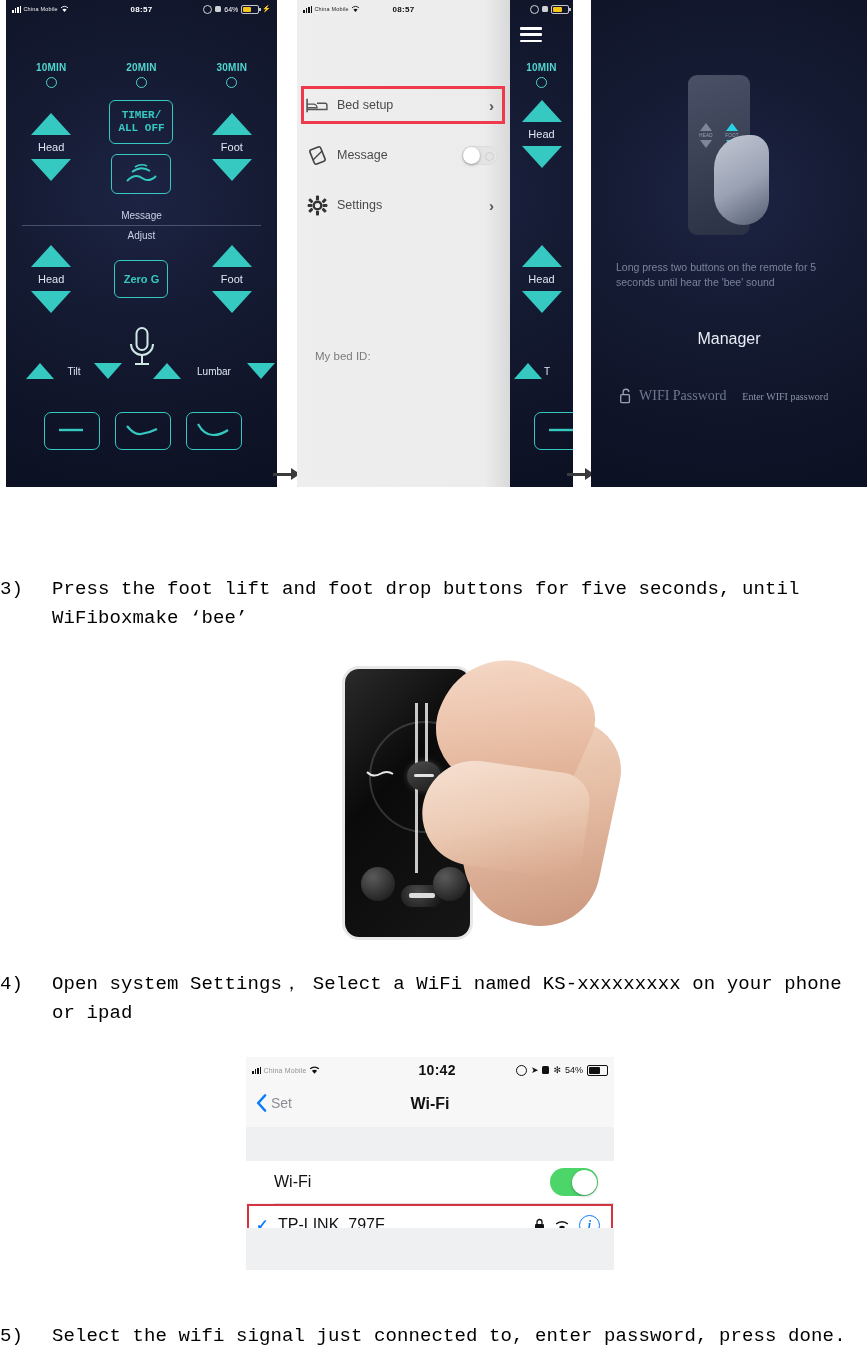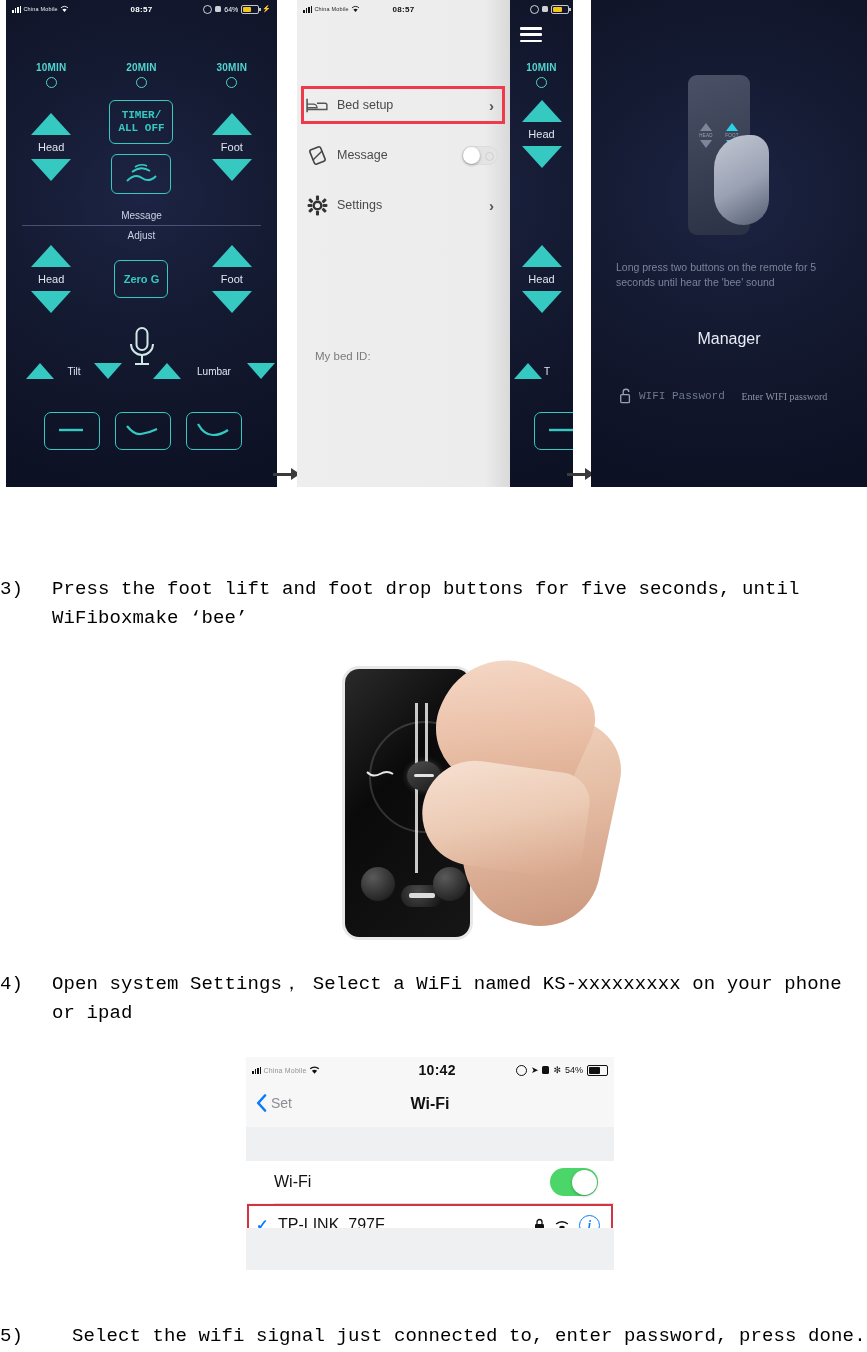--- a/index.html
+++ b/index.html
@@ -97,21 +97,21 @@
   .mt-dn-g{border-left:6px solid transparent;border-right:6px solid transparent;border-top:8px solid #7d8599;}
   .mt-up-t{border-left:6px solid transparent;border-right:6px solid transparent;border-bottom:8px solid #29d2e4;}
   .mt-dn-t{border-left:6px solid transparent;border-right:6px solid transparent;border-top:8px solid #29d2e4;}
   .mtl{font-family:"Liberation Sans",sans-serif;font-size:4.5px;color:#9aa2b5;text-align:center;margin:2px 0;letter-spacing:.3px;}
   .hint{position:absolute;left:25px;top:260px;width:225px;font-family:"Liberation Sans",sans-serif;
       font-size:10.5px;line-height:1.45;color:#7b839a;}
   .mgr{position:absolute;left:0;width:100%;top:330px;text-align:center;color:#e9edf6;
       font-family:"Liberation Sans",sans-serif;font-size:16px;}
   .pwrow{position:absolute;left:28px;top:388px;width:225px;display:flex;align-items:center;}
   .lockico{width:14px;height:16px;position:relative;margin-right:6px;}
-  .pwlabel{font-family:Liberation Mono, monospace;font-size:11px;color:#6e7evv;color:#6e788f;}
+  .pwlabel{font-family:Liberation Serif, serif;font-size:14px;color:#6e7evv;color:#6e788f;}
   .pwinput{flex:1;text-align:center;font-family:"Liberation Serif",serif;font-size:10px;color:#8b93a8;}
   .donewrap{position:absolute;left:38px;top:424px;width:205px;}
   .donewrap .ln{height:1px;background:rgba(150,165,200,.28);}
   .donetxt{text-align:center;margin-top:9px;color:#e9edf6;font-family:"Liberation Sans",sans-serif;font-size:14px;}
 
   
   .arrow{position:absolute;top:468px;width:28px;height:12px;}
   .arrow .shaft{position:absolute;left:0;top:5px;width:20px;height:2.5px;background:#3a3a3a;}
   .arrow .head{position:absolute;left:18px;top:0;width:0;height:0;
       border-top:6px solid transparent;border-bottom:6px solid transparent;border-left:9px solid #3a3a3a;}
@@ -555,14 +555,14 @@
       <div class="infoi">i</div>
     </div>
   </div>
   <div class="wss-red" style="top:147px;"></div>
 
   <div class="wss-bottom"></div>
 </div>
 
 <div class="step" style="left:0;top:1322px;width:867px;">
   <div class="num">5)</div>
-  <div class="txt" style="width:815px;margin-left:20px;">Select the wifi signal just connected to, enter   password, press done.</div>
+  <div class="txt" style="width:815px;">Select the wifi signal just connected to, enter   password, press done.</div>
 </div>
 
 </body></html>

